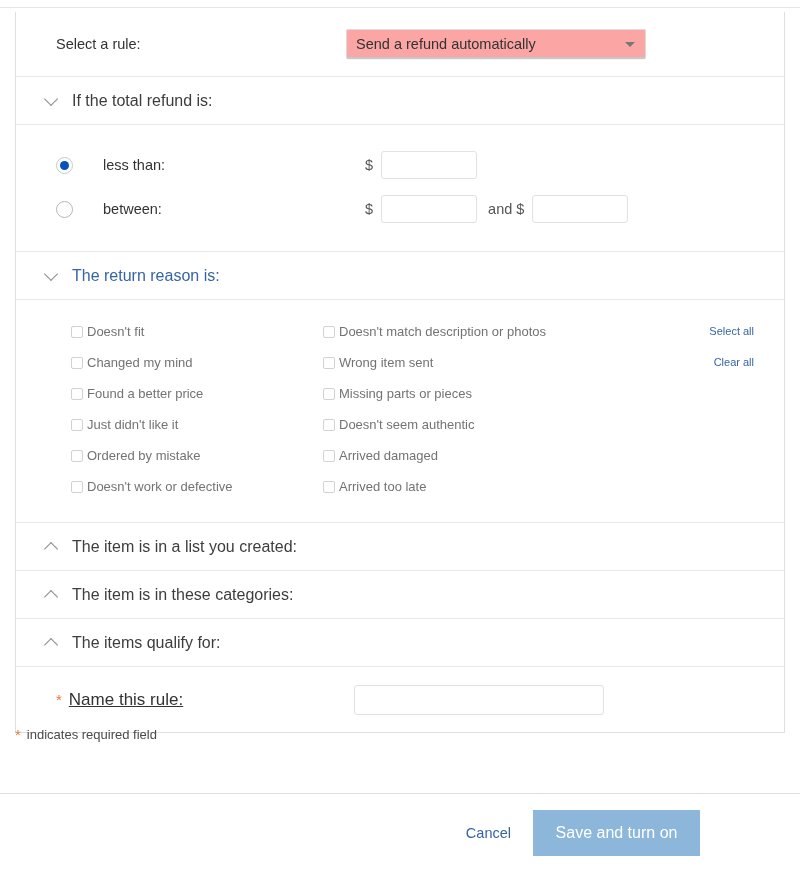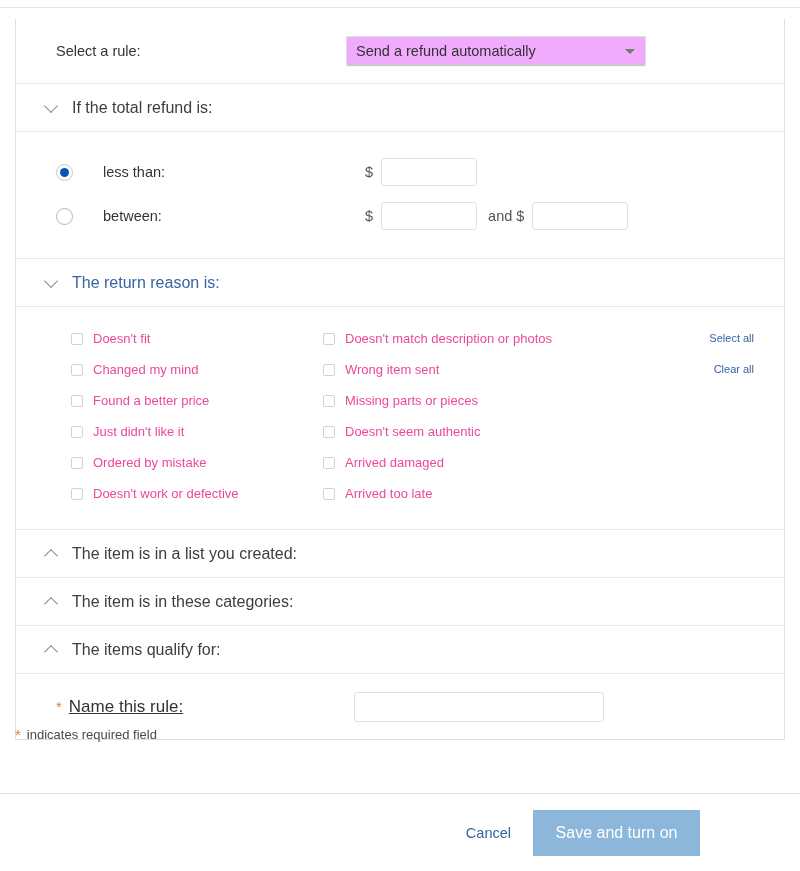--- a/index.html
+++ b/index.html
@@ -24,21 +24,21 @@
     top: 7px;
     width: 800px;
     height: 1px;
     background: #e5e5e5;
   }
 
   
   .rule-card {
     position: absolute;
     left: 15px;
-    top: 19px;
+    top: 12px;
     width: 770px;
     box-sizing: border-box;
     border: 1px solid #e0e0e0;
     border-top: none;
     background: #ffffff;
   }
 
   .card-section {
     border-bottom: 1px solid #e8e8e8;
     box-sizing: border-box;
@@ -61,21 +61,21 @@
     width: 290px;
     flex: none;
   }
   .dropdown {
     position: relative;
     width: 300px;
     height: 30px;
     border: 1px solid #dcdcdc;
     border-bottom: 2px solid #c8c8c8;
     border-radius: 2px;
-    background: #f0abfc;
+    background: #fca5a5;
     box-sizing: border-box;
     display: flex;
     align-items: center;
     padding: 0 28px 0 9px;
     font-size: 14.5px;
     color: #333333;
     cursor: pointer;
     box-shadow: 0 1px 0 rgba(0,0,0,0.04);
   }
   .dropdown-caret {
@@ -227,22 +227,22 @@
     height: 12px;
     border: 1px solid #d2d2d2;
     border-radius: 2px;
     background: #ffffff;
     box-sizing: border-box;
     flex: none;
     cursor: pointer;
   }
   .reason-label {
     font-size: 13px;
-    color: #ec4899;
-    margin-left: 10px;
+    color: #737373;
+    margin-left: 4px;
   }
 
   .reason-actions {
     position: absolute;
     right: 30px;
     top: 16px;
     text-align: right;
   }
   .link-action {
     display: block;

